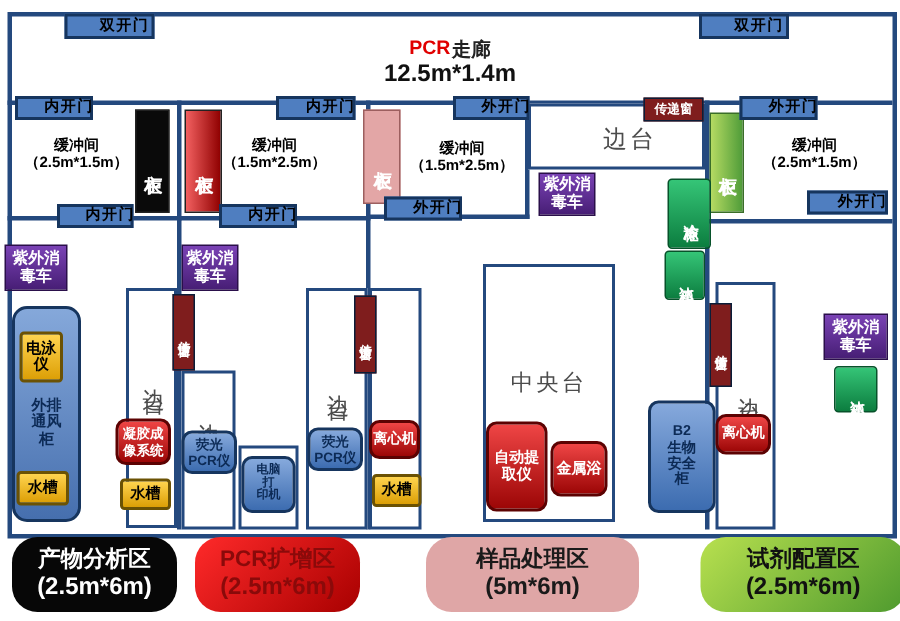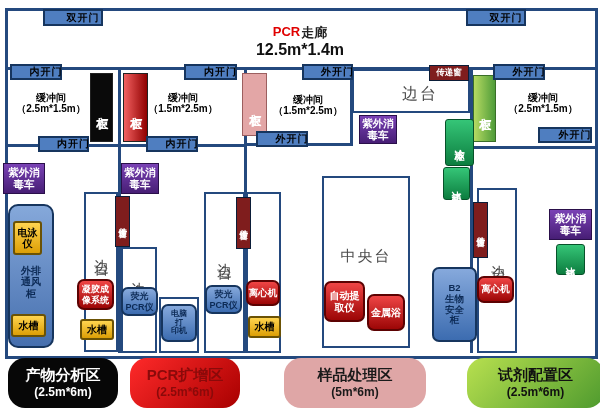--- a/index.html
+++ b/index.html
@@ -35,21 +35,21 @@
   .blue-label{color:#0c2a55;font-weight:bold;font-size:10px;z-index:4;}
   .corridor-title{position:absolute;left:240px;top:24px;width:120px;display:flex;justify-content:center;
                   gap:1px;font-size:13px;font-weight:bold;z-index:3;}
   .corridor-title .red{color:#e00000;}
   .corridor-title .blk{color:#222;}
   .corridor-dim{position:absolute;left:240px;top:41px;width:120px;text-align:center;font-size:16px;
                 font-weight:bold;color:#111;z-index:3;}
   .legend{position:absolute;top:358px;height:50px;display:flex;flex-direction:column;align-items:center;
           justify-content:center;font-weight:bold;z-index:3;line-height:1.25;border-radius:17px;}
   .legend .lg-name{font-size:15px;}
-  .legend .lg-dim{font-size:12px;}
+  .legend .lg-dim{font-size:16px;}
 </style>
 </head>
 <body>
 
 <div class="stage" id="plan">
   <div class="outer"></div>
   <div class="corridor-title">
     <span class="red">PCR</span>
     <span class="blk">走廊</span>
   </div>
@@ -119,21 +119,21 @@
 PCR仪</div>
     <div class="el blue-eq" style="left: 161px; top: 304px; width: 36px; height: 38px; font-size: 8px; font-family: Liberation Mono, monospace;">电脑
 打
 印机</div>
     <div class="el blue-eq" style="left: 205px; top: 285px; width: 37px; height: 29px; font-size: 9px;">荧光
 PCR仪</div>
     <div class="el red-eq" style="left: 246px; top: 280px; width: 34px; height: 26px; font-size: 9.5px;">离心机</div>
     <div class="el yellow-eq" style="left: 248px; top: 316px; width: 33px; height: 22px;">水槽</div>
     <div class="el green-eq vtext" style="left: 445px; top: 119px; width: 29px; height: 47px;">冷冻柜</div>
     <div class="el green-eq vtext" style="left: 443px; top: 167px; width: 27px; height: 33px;">冰箱</div>
-    <div class="el red-eq" style="left: 324px; top: 281px; width: 41px; height: 41px;">自动提
+    <div class="el red-eq" style="left: 324px; top: 281px; width: 41px; height: 60px;">自动提
 取仪</div>
     <div class="el red-eq" style="left: 367px; top: 294px; width: 38px; height: 37px;">金属浴</div>
     <div class="el blue-eq" style="left: 432px; top: 267px; width: 45px; height: 75px; font-size: 9.5px;">B2
 生物
 安全
 柜</div>
     <div class="el red-eq" style="left: 477px; top: 276px; width: 37px; height: 27px; font-size: 9.5px;">离心机</div>
     <div class="el green-eq vtext" style="left: 556px; top: 244px; width: 29px; height: 31px;">冰箱</div>
     <div class="el bench-label vtext" style="left: 92px; top: 220px; width: 18px; height: 58px;">边台</div>
     <div class="el bench-label vtext" style="left: 129px; top: 243px; width: 18px; height: 58px;">边台</div>

